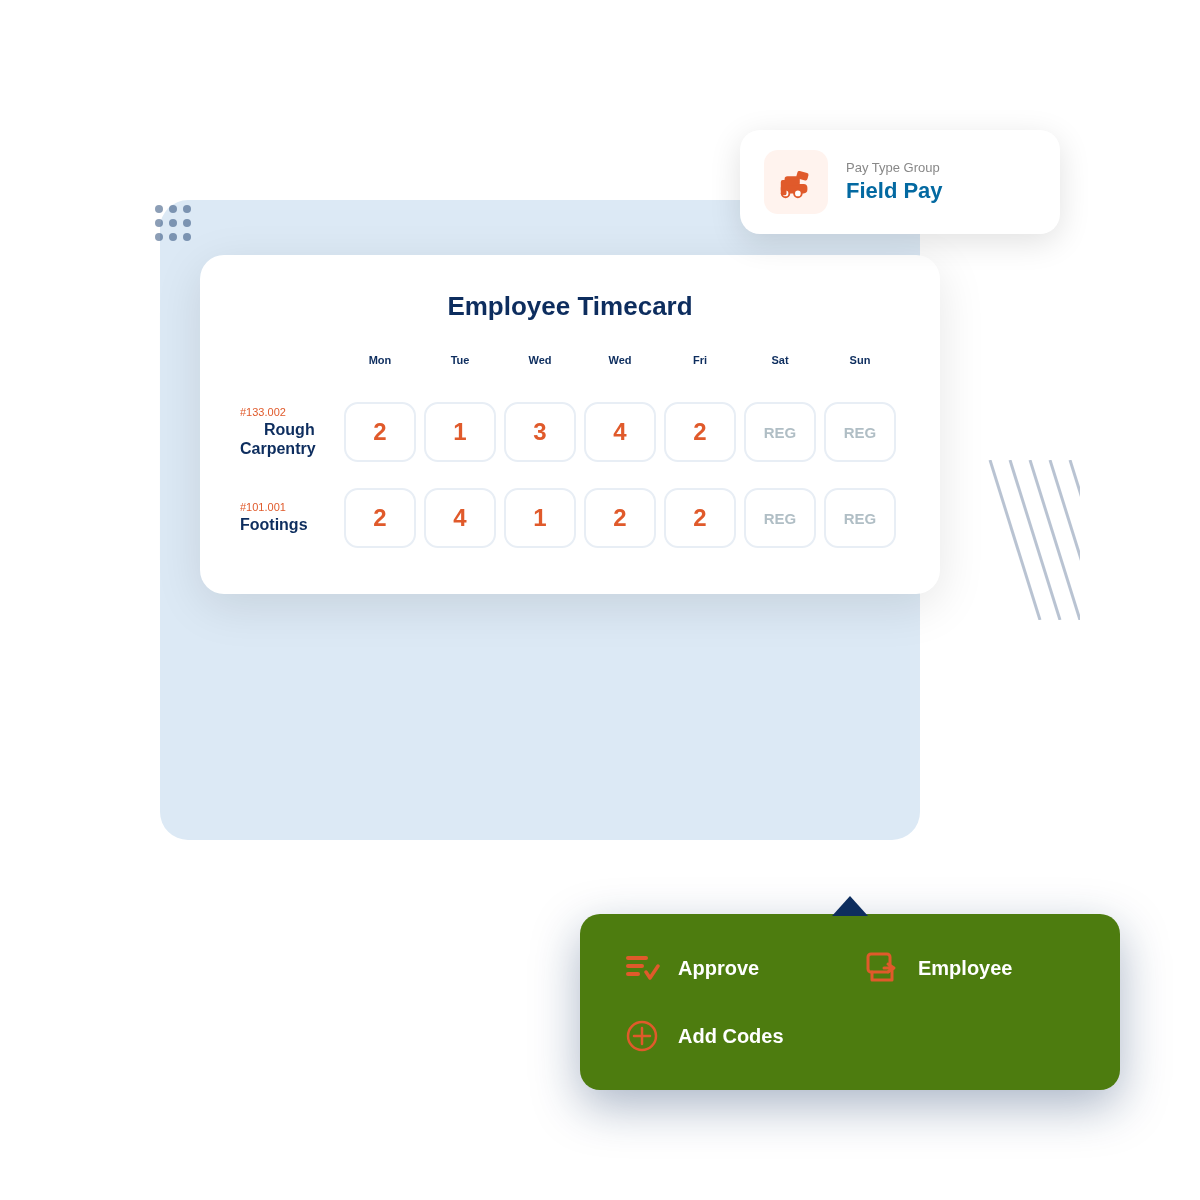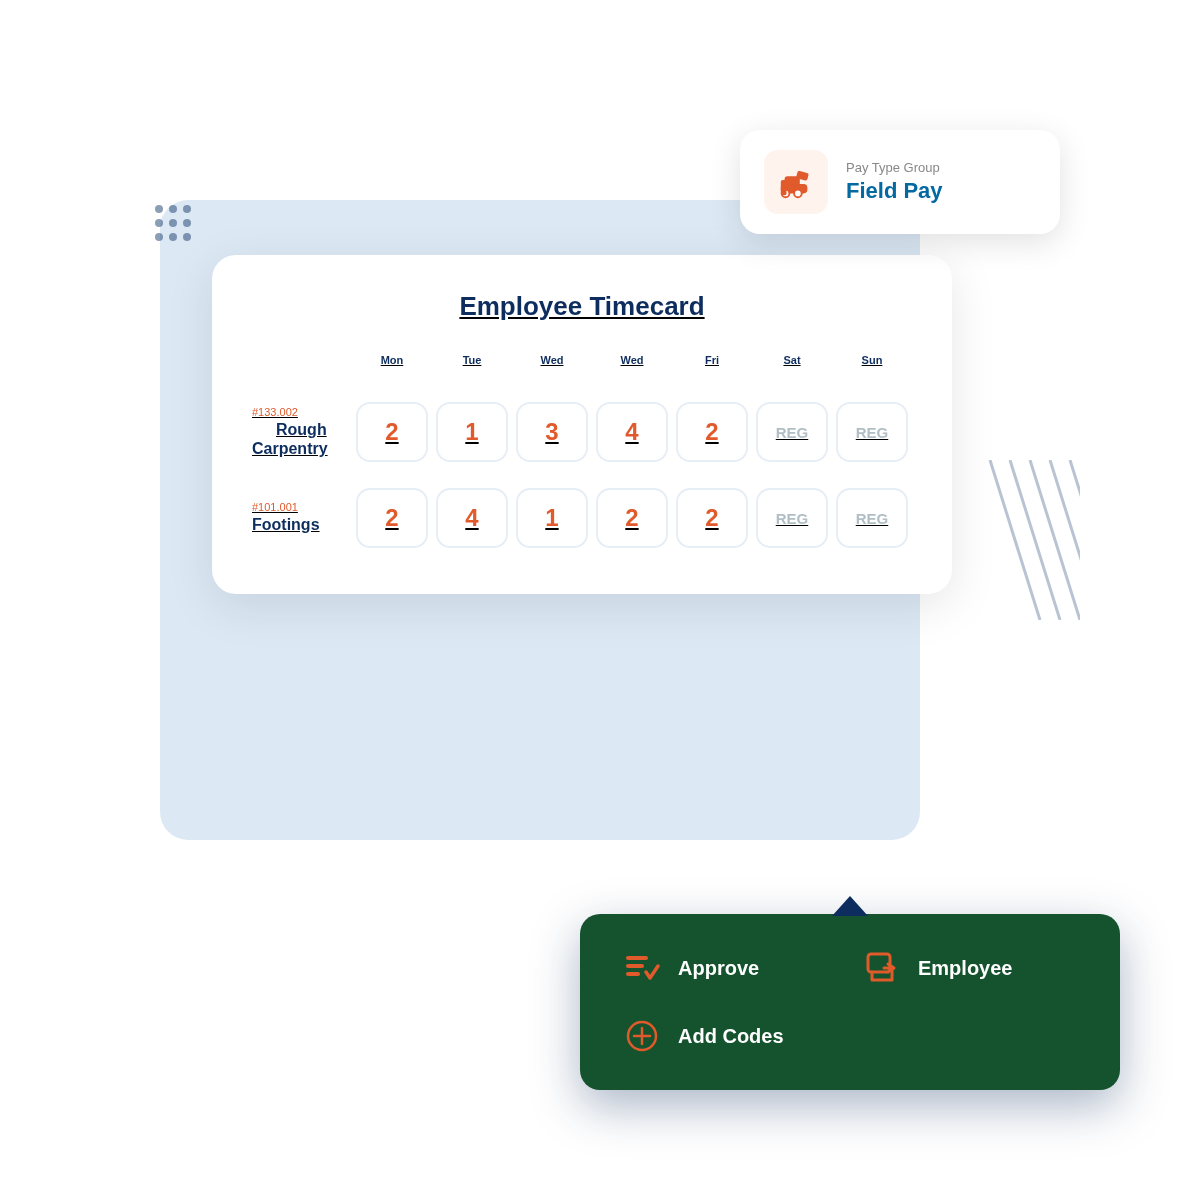--- a/index.html
+++ b/index.html
@@ -78,28 +78,27 @@
     .pay-type-value {
       font-size: 22px;
       font-weight: 700;
       color: #0369a1;
     }
 
     
     .timecard {
       position: absolute;
       top: 175px;
-      left: 152px;
+      left: 140px;
       width: 740px;
       background: #ffffff;
       border-radius: 24px;
       padding: 36px 40px 40px;
       box-shadow: 0 12px 48px rgba(0,0,0,0.10);
       z-index: 5;
-      text-decoration: underline;
     }
 
     .timecard-title {
       text-align: center;
       font-size: 26px;
       font-weight: 800;
       color: #0d2d5e;
       margin-bottom: 32px;
     }
 
@@ -184,21 +183,21 @@
       height: 160px;
       z-index: 4;
     }
 
     
     .action-panel {
       position: absolute;
       bottom: 30px;
       right: 20px;
       width: 540px;
-      background: #14532d;
+      background: #4d7c0f;
       border-radius: 20px;
       padding: 32px 40px;
       z-index: 10;
       box-shadow: 0 16px 48px rgba(13,45,94,0.35);
     }
 
     
     .action-panel::before {
       content: '';
       position: absolute;

